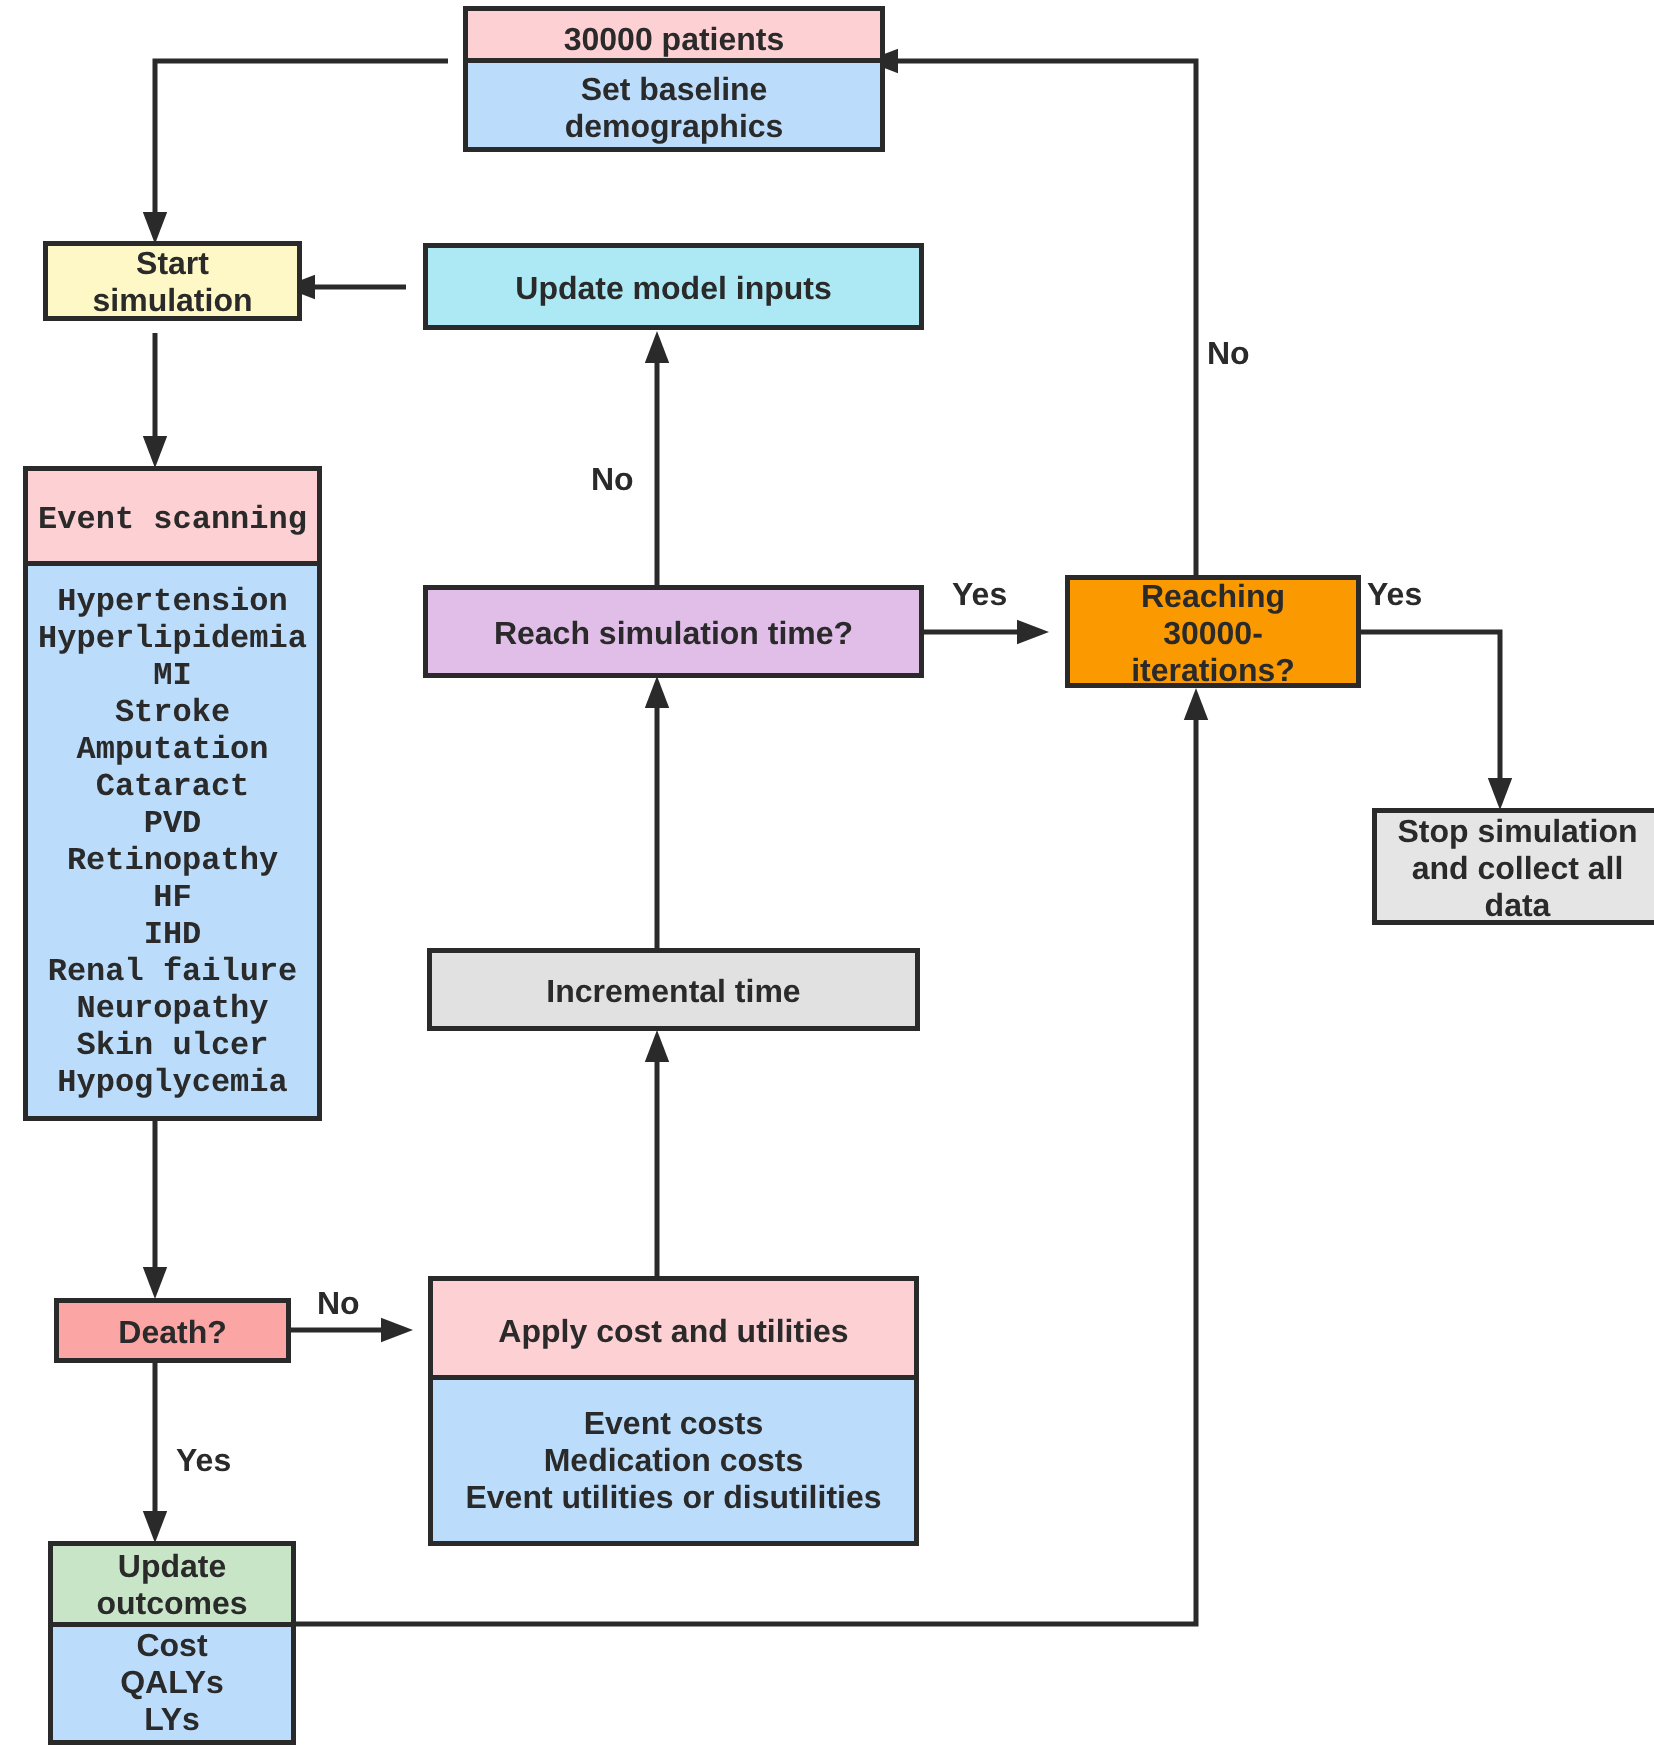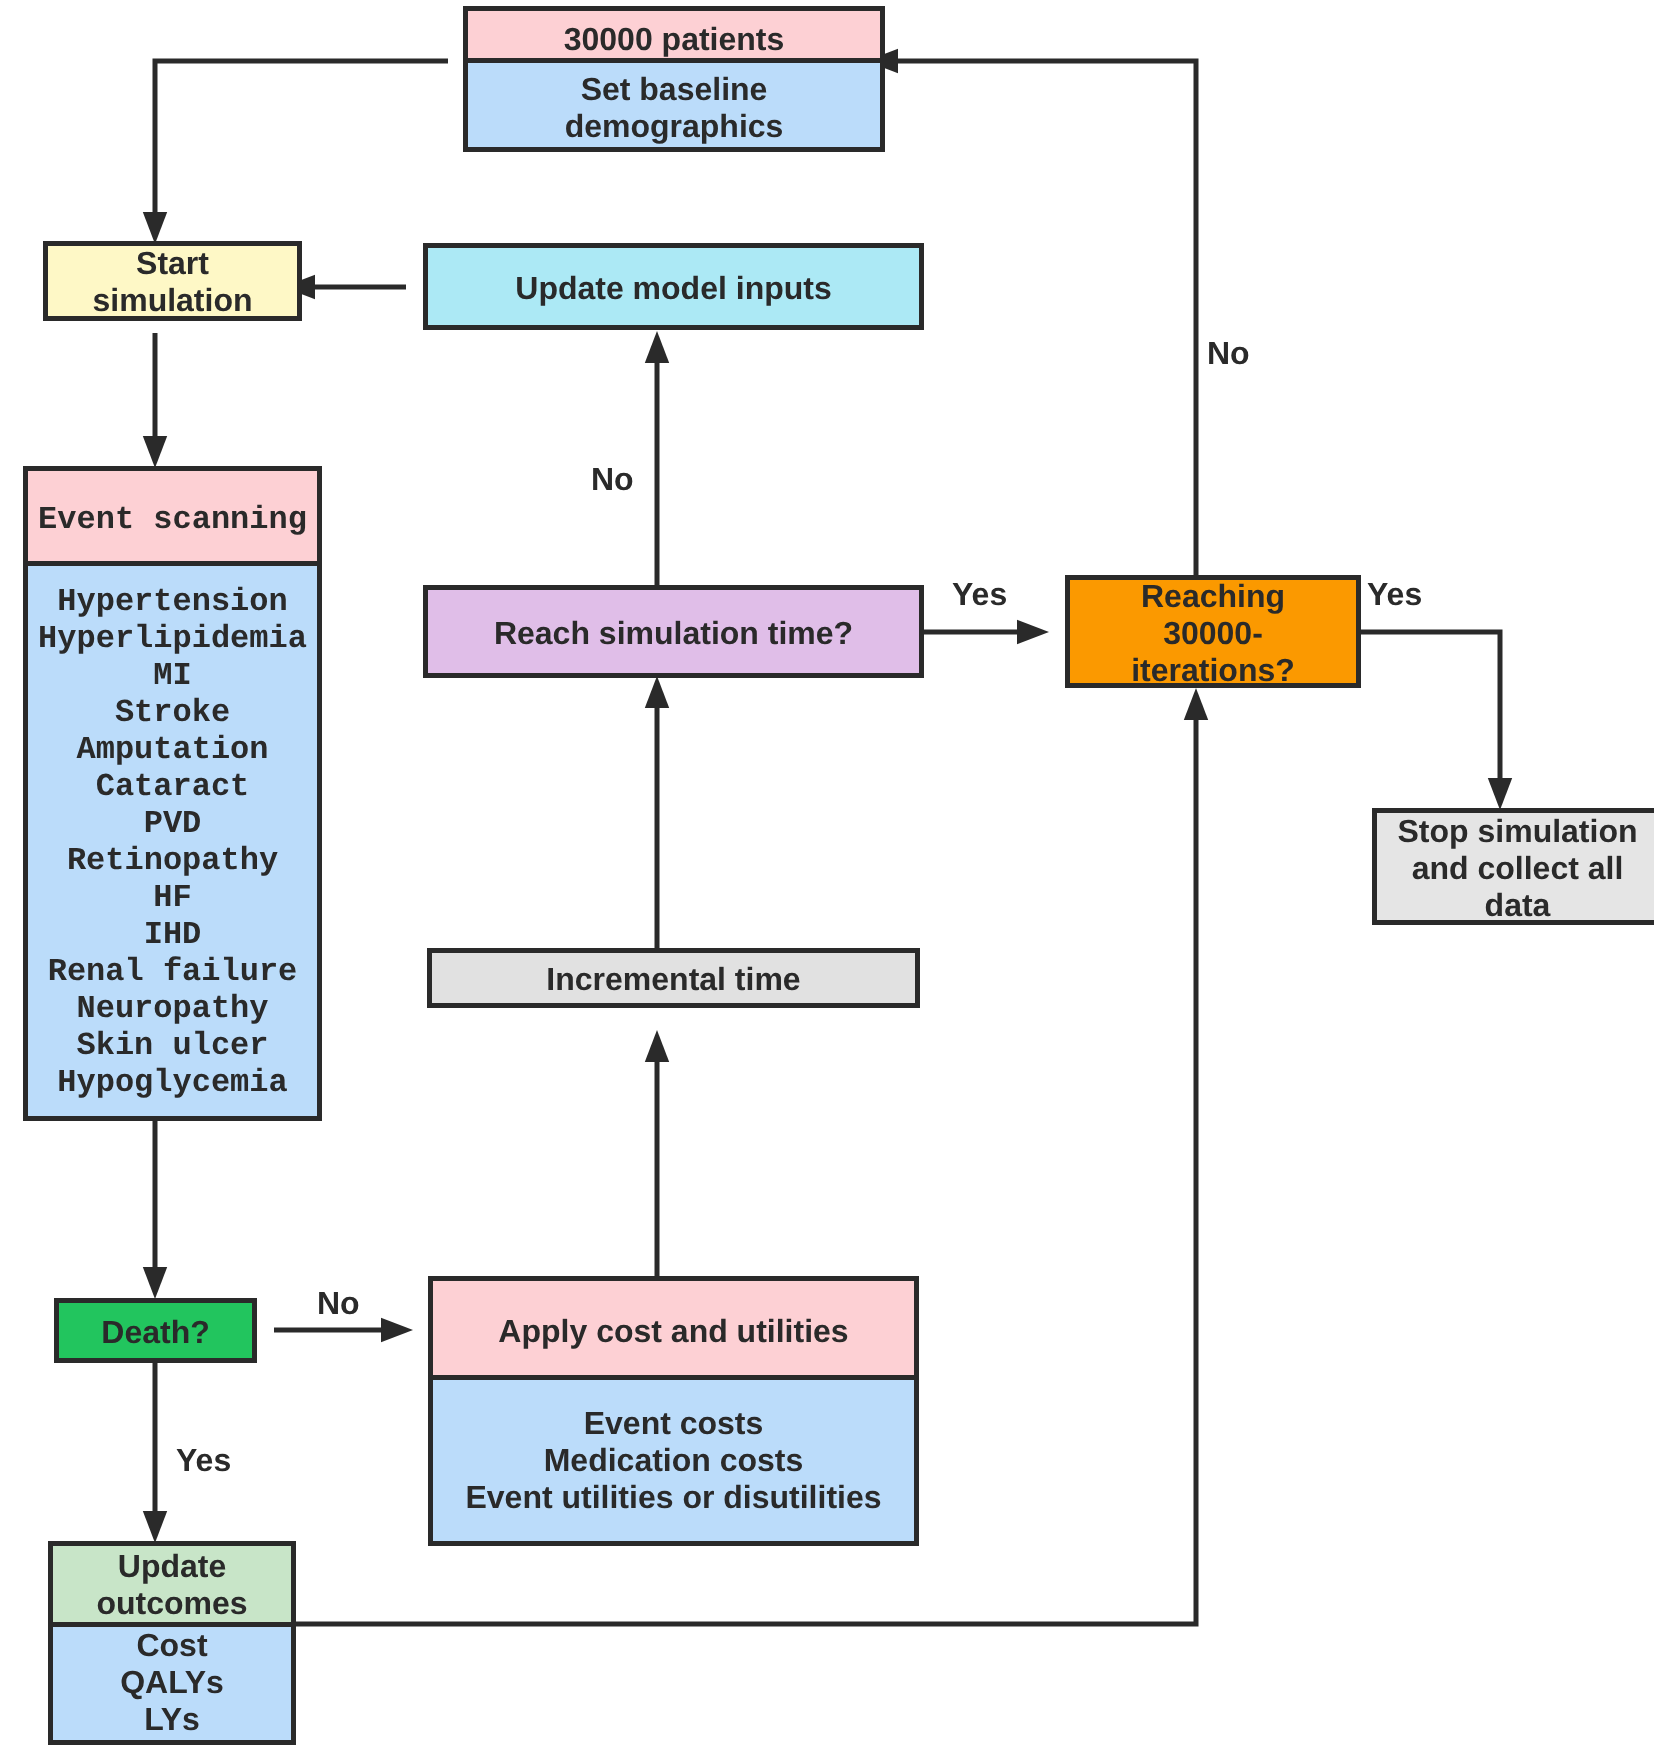--- a/index.html
+++ b/index.html
@@ -136,29 +136,29 @@
   <div class="node" style="left:1355px;top:808px;width:291px;height:117px;background:#e5e5e5;">
     <div class="seg" style="flex:1;">
         <div class="tx">
       <span class="ln">Stop simulation</span>
       <span class="ln">and collect all</span>
       <span class="ln">data</span>
     </div>
     </div>
   </div>
 
-  <div class="node" style="left:410px;top:948px;width:493px;height:60px;background:#e1e1e1;">
+  <div class="node" style="left:410px;top:948px;width:493px;height:83px;background:#e1e1e1;">
     <div class="seg" style="flex:1;">
         <div class="tx">
       <span class="ln">Incremental time</span>
     </div>
     </div>
   </div>
 
-  <div class="node" style="left:37px;top:1298px;width:203px;height:65px;background:#22c55e;">
+  <div class="node" style="left:37px;top:1298px;width:237px;height:65px;background:#fca5a5;">
     <div class="seg" style="flex:1;">
         <div class="tx">
       <span class="ln">Death?</span>
     </div>
     </div>
   </div>
 
   <div class="node" style="left:411px;top:1276px;width:491px;height:270px;">
     <div class="seg" style="background:#fdd0d4;height:94px;--dy:3.4px;">
         <div class="tx">

